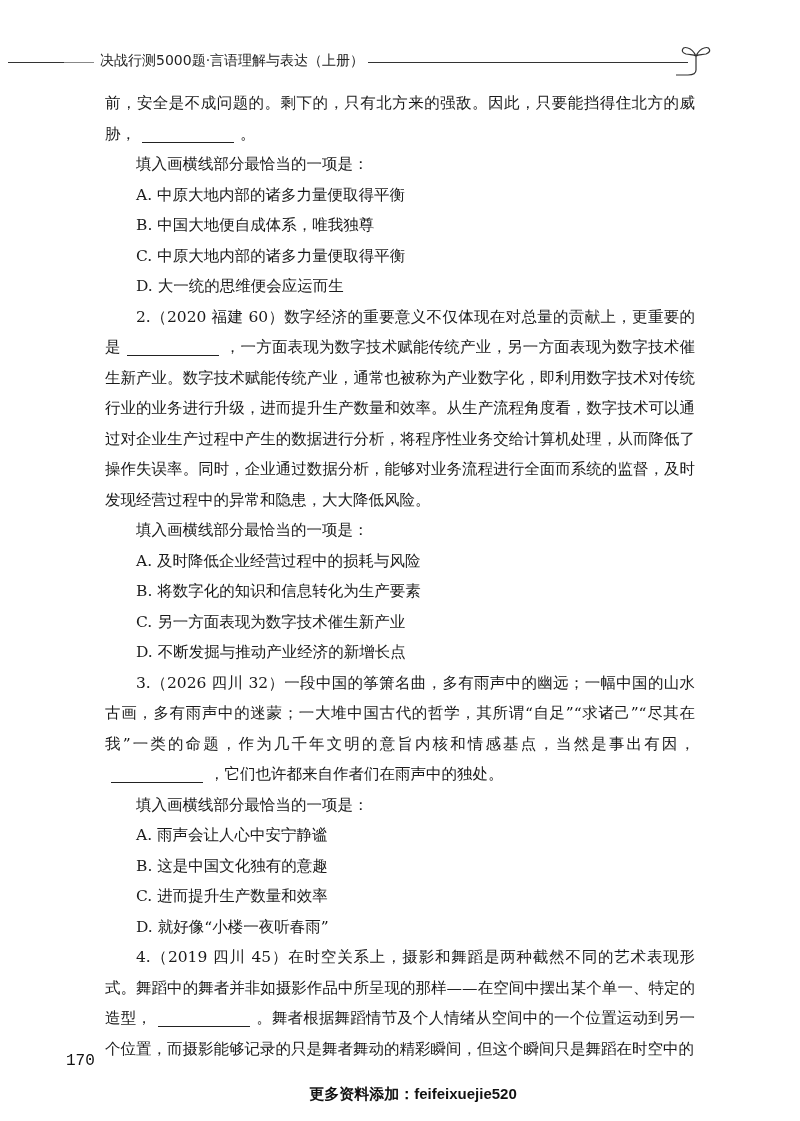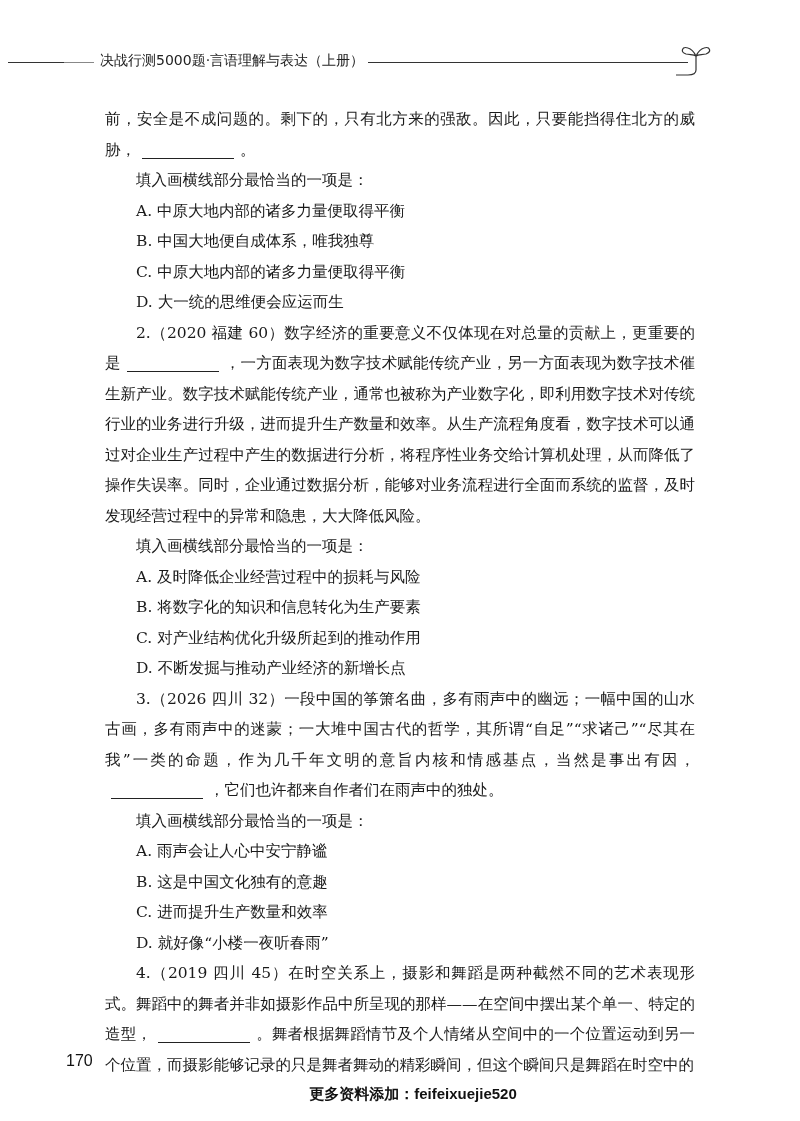--- a/index.html
+++ b/index.html
@@ -5,26 +5,26 @@
     html, body { margin: 0; padding: 0; background: #ffffff; }
     body { width: 800px; height: 1121px; position: relative; overflow: hidden;
       font-family: "DejaVu Serif", "Liberation Serif", serif; color: #1a1a1a; }
     .header { position: absolute; left: 0; top: 44px; width: 656px; height: 40px; }
     .header .line-left { position: absolute; left: 8px; top: 18px; width: 56px; height: 1px; background: #333; }
     .header .line-left2 { position: absolute; left: 64px; top: 18px; width: 30px; height: 1px; background: #888; }
     .header .title { position: absolute; left: 100px; top: 8px; font-family: "DejaVu Sans", "Liberation Sans", sans-serif;
       font-size: 14px; color: #222; letter-spacing: 0px; white-space: nowrap; }
     .header .line-right { position: absolute; left: 368px; top: 18px; width: 320px; height: 1px; background: #333; }
     .sprout { position: absolute; left: 676px; top: 0px; width: 40px; height: 36px; }
-    .content { position: absolute; left: 105px; top: 88px; width: 590px; margin-top: 16px; }
+    .content { position: absolute; left: 105px; top: 88px; width: 590px; }
     p { margin: 0; font-size: 15.5px; line-height: 30.5px; text-align: justify; }
     .indent { text-indent: 31px; }
     .opt { padding-left: 31px; }
     .blank { display: inline-block; width: 92px; border-bottom: 1px solid #222; height: 18px; vertical-align: -4px; margin: 0 6px; }
-    .page-num { position: absolute; left: 66px; top: 1052px; font-family: Liberation Sans, sans-serif; font-size: 16px; color: #111; }
+    .page-num { position: absolute; left: 66px; top: 1052px; font-family: Liberation Mono, monospace; font-size: 16px; color: #111; }
     .footer { position: absolute; left: 0; top: 1085px; width: 800px; text-align: center; font-size: 15px; color: #111; padding-left: 13px; }
     .footer .label { font-family: "DejaVu Serif", serif; font-weight: bold; }
     .footer .id { font-family: "Liberation Sans", sans-serif; font-weight: bold; }
   </style>
 </head>
 <body>
 
 <div class="header">
   <div class="line-left"></div>
   <div class="line-left2"></div>
@@ -43,21 +43,21 @@
   <p class="indent">填入画横线部分最恰当的一项是：</p>
   <p class="opt">A. 中原大地内部的诸多力量便取得平衡</p>
   <p class="opt">B. 中国大地便自成体系，唯我独尊</p>
   <p class="opt">C. 中原大地内部的诸多力量便取得平衡</p>
   <p class="opt">D. 大一统的思维便会应运而生</p>
 
   <p class="indent"><span>2.</span><span>（2020 福建 60）</span><span>数字经济的重要意义不仅体现在对总量的贡献上，更重要的是</span><span class="blank"></span><span>，一方面表现为数字技术赋能传统产业，另一方面表现为数字技术催生新产业。数字技术赋能传统产业，通常也被称为产业数字化，即利用数字技术对传统行业的业务进行升级，进而提升生产数量和效率。从生产流程角度看，数字技术可以通过对企业生产过程中产生的数据进行分析，将程序性业务交给计算机处理，从而降低了操作失误率。同时，企业通过数据分析，能够对业务流程进行全面而系统的监督，及时发现经营过程中的异常和隐患，大大降低风险。</span></p>
   <p class="indent">填入画横线部分最恰当的一项是：</p>
   <p class="opt">A. 及时降低企业经营过程中的损耗与风险</p>
   <p class="opt">B. 将数字化的知识和信息转化为生产要素</p>
-  <p class="opt">C. 对产业结构优化升级所起到的推动作用</p>
+  <p class="opt">C. 另一方面表现为数字技术催生新产业</p>
   <p class="opt">D. 不断发掘与推动产业经济的新增长点</p>
 
   <p class="indent"><span>3.</span><span>（2026 四川 32）</span><span>一段中国的筝箫名曲，多有雨声中的幽远；一幅中国的山水古画，多有雨声中的迷蒙；一大堆中国古代的哲学，其所谓“自足”“求诸己”“尽其在我”一类的命题，作为几千年文明的意旨内核和情感基点，当然是事出有因，</span><span class="blank"></span><span>，它们也许都来自作者们在雨声中的独处。</span></p>
   <p class="indent">填入画横线部分最恰当的一项是：</p>
   <p class="opt">A. 雨声会让人心中安宁静谧</p>
   <p class="opt">B. 这是中国文化独有的意趣</p>
   <p class="opt">C. 进而提升生产数量和效率</p>
   <p class="opt">D. 就好像“小楼一夜听春雨”</p>
 
   <p class="indent"><span>4.</span><span>（2019 四川 45）</span><span>在时空关系上，摄影和舞蹈是两种截然不同的艺术表现形式。舞蹈中的舞者并非如摄影作品中所呈现的那样——在空间中摆出某个单一、特定的造型，</span><span class="blank"></span><span>。舞者根据舞蹈情节及个人情绪从空间中的一个位置运动到另一个位置，而摄影能够记录的只是舞者舞动的精彩瞬间，但这个瞬间只是舞蹈在时空中的</span></p>

